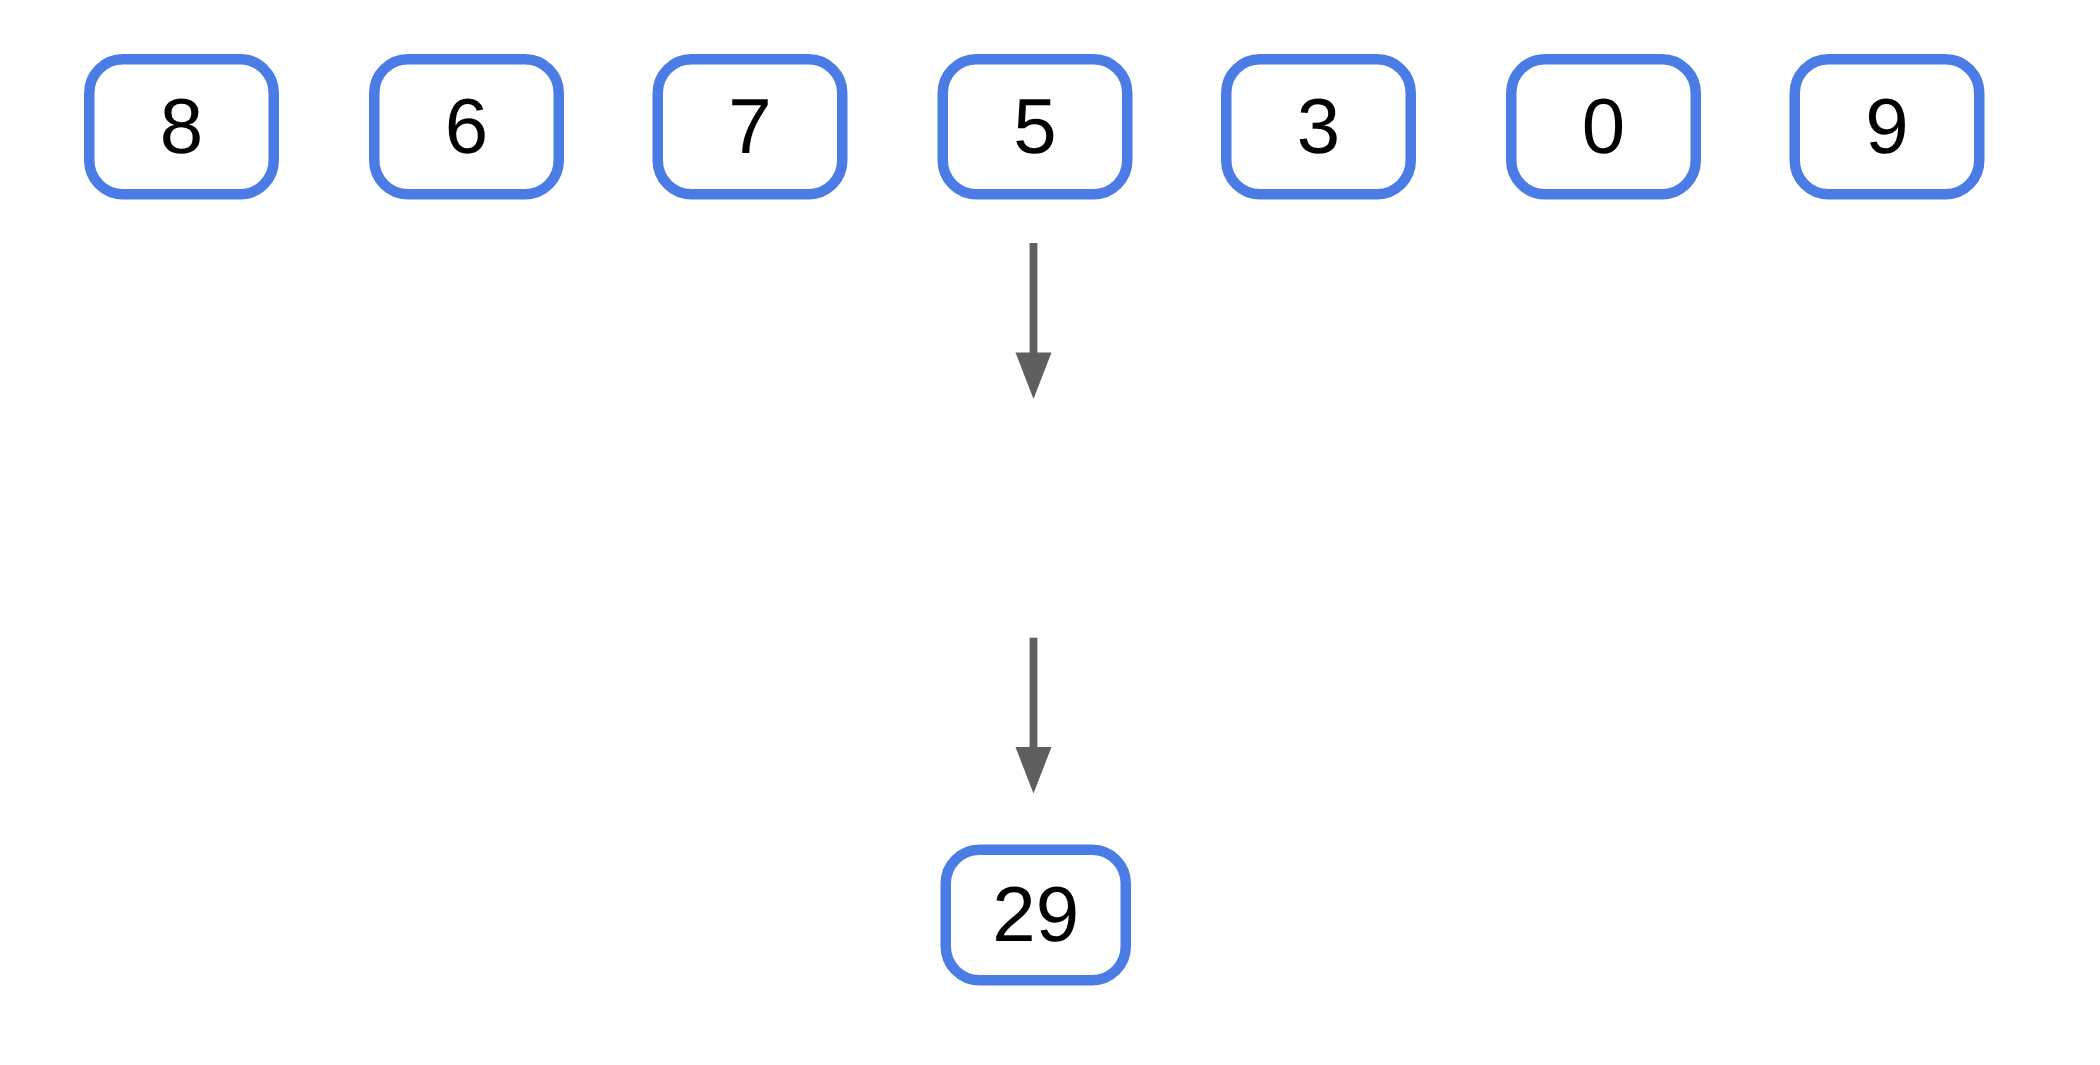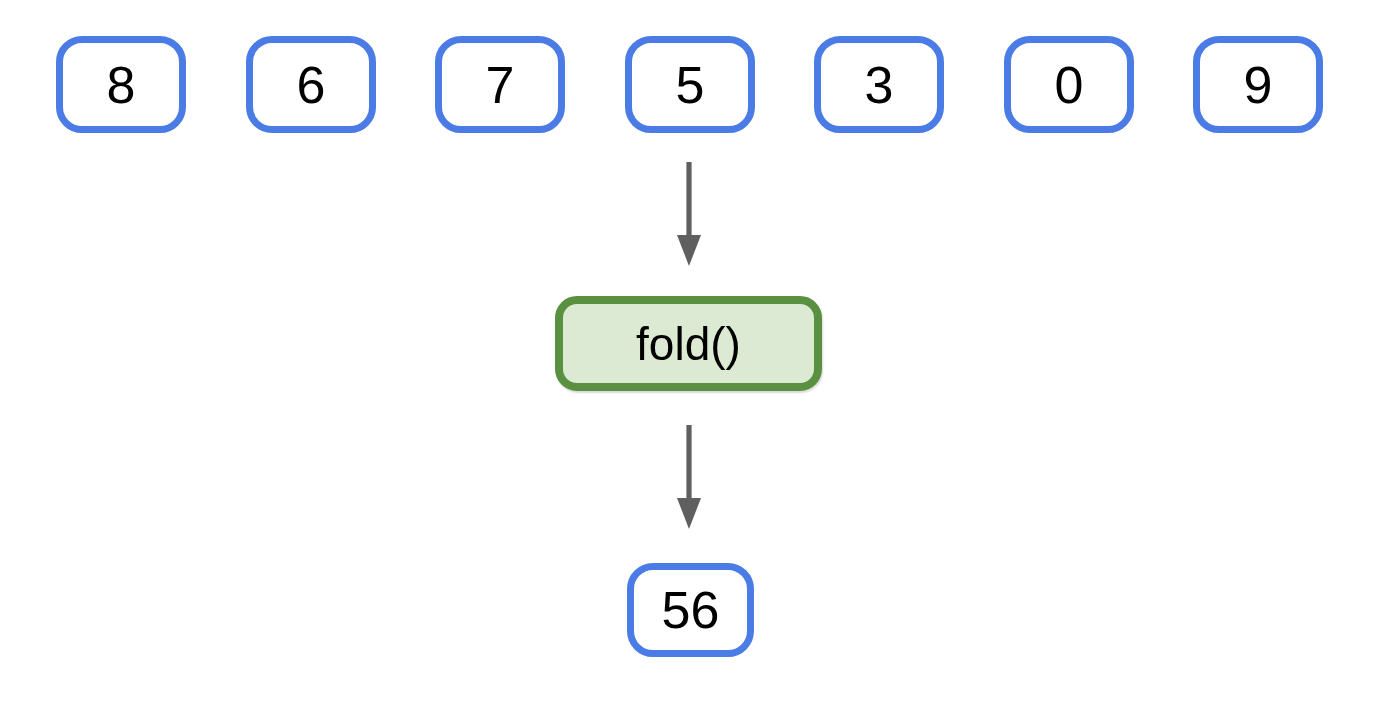--- a/index.html
+++ b/index.html
@@ -89,28 +89,25 @@
     <span class="num">9</span>
   </div>
 
   <div class="arrow arrow-1">
     <svg viewBox="0 0 30 104" xmlns="http://www.w3.org/2000/svg" aria-hidden="true">
       <rect class="shaft" x="12.4" y="0" width="5.2" height="76"></rect>
       <polygon class="head" points="3,73 27,73 15,104"></polygon>
     </svg>
   </div>
 
-  <div class="fold-box">
-    <span class="fold-label">fold()</span>
-  </div>
 
   <div class="arrow arrow-2">
     <svg viewBox="0 0 30 104" xmlns="http://www.w3.org/2000/svg" aria-hidden="true">
       <rect class="shaft" x="12.4" y="0" width="5.2" height="76"></rect>
       <polygon class="head" points="3,73 27,73 15,104"></polygon>
     </svg>
   </div>
 
   <div class="result-box">
-    <span class="num">56</span>
+    <span class="num">29</span>
   </div>
 
 </div>
 
 </body></html>

